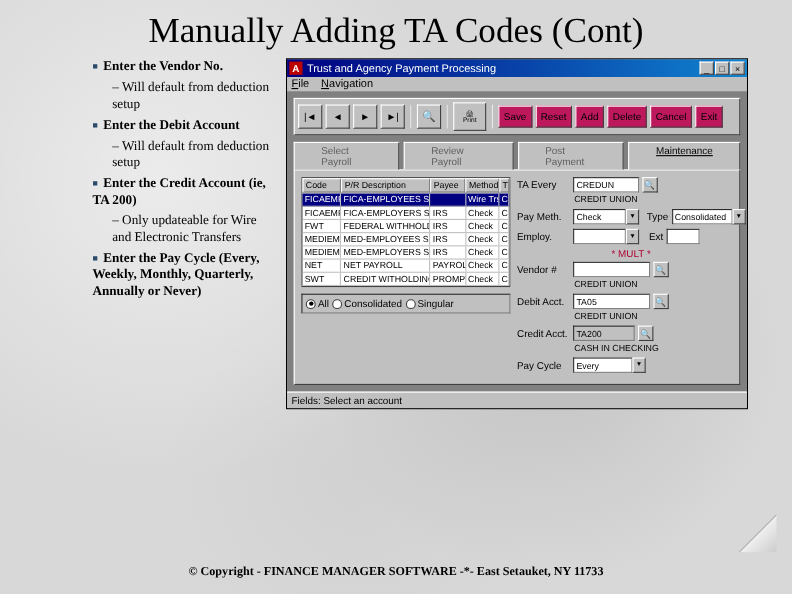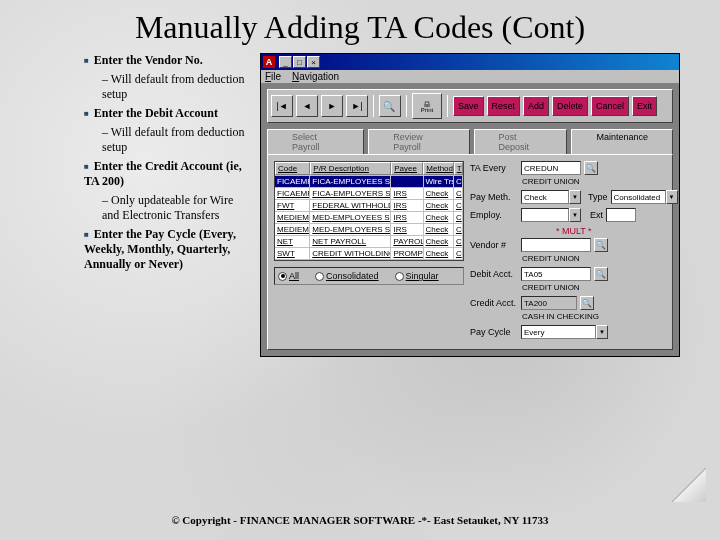--- a/index.html
+++ b/index.html
@@ -34,35 +34,35 @@
   .menubar { background: #c0c0c0; padding: 1px 4px; font-size: 10px; }
   .menubar span { margin-right: 8px; }
   .menubar span u { text-decoration: underline; }
   .main-area { background: #808080; padding: 6px; }
   .toolbar { background: #c0c0c0; border: 1px solid #fff; border-right-color:#404040; border-bottom-color:#404040; padding: 3px; display: flex; align-items: center; gap: 3px; margin-bottom: 6px; height: 34px; }
   .nav-btn { width: 22px; height: 22px; background: #c0c0c0; border: 1px solid #fff; border-right-color:#404040; border-bottom-color:#404040; display:flex; align-items:center; justify-content:center; font-size:9px;}
   .print-btn { width: 30px; height: 26px; background:#c0c0c0; border:1px solid #fff; border-right-color:#404040;border-bottom-color:#404040; display:flex;flex-direction:column;align-items:center;justify-content:center;font-size:6px;}
   .act-btn { height: 20px; padding: 0 4px; background:#be185d; border:1px solid #fff; border-right-color:#404040;border-bottom-color:#404040; font-size:9px; display:flex;align-items:center;}
   .tabs { display: flex; gap: 4px; margin-bottom: 0; }
   .tab { background: #c0c0c0; border: 1px solid #fff; border-right-color:#404040; border-bottom: none; padding: 2px 24px; font-size: 9px; color: #606060; }
-  .tab.active { color: #000; background:#c0c0c0; position:relative; z-index:2;}
+  .tab.active { color: #000; background:#c0c0c0; position:relative; z-index:2;text-decoration:underline;}
   .tab-panel { background: #c0c0c0; border: 1px solid #fff; border-right-color:#404040; border-bottom-color:#404040; padding: 6px; display: flex; gap: 6px; }
-  .grid-wrap { width: 190px; text-decoration: underline; }
+  .grid-wrap { width: 190px; }
   .grid { border: 1px solid #404040; background: #fff; font-size: 8px; width: 100%; }
   .grid-row { display: flex; border-bottom: 1px solid #c0c0c0; }
   .grid-row.header { background: #c0c0c0; }
   .grid-row.header .gc { border: 1px solid #fff; border-right-color:#808080; border-bottom-color:#808080; }
   .grid-row.sel { background: #000080; color: #fff; }
   .gc { padding: 1px 2px; overflow: hidden; white-space: nowrap; border-right:1px solid #c0c0c0;}
   .gc.c0 { width: 42px; }
   .gc.c1 { width: 98px; }
   .gc.c2 { width: 38px; }
   .gc.c3 { width: 36px; }
   .gc.c4 { width: 10px; }
-  .radio-bar { margin-top: 6px; border: 1px inset #808080; padding: 3px; display:flex; gap:16px; font-size:9px; background:#c0c0c0;}
+  .radio-bar { margin-top: 6px; border: 1px inset #808080; padding: 3px; display:flex; gap:3px; font-size:9px; background:#c0c0c0;}
   .radio-bar label { display:flex; align-items:center; gap:2px;}
   .radio { width:9px;height:9px;border-radius:50%;border:1px solid #404040;background:#fff;display:inline-flex;align-items:center;justify-content:center;}
   .radio.on::after{content:"";width:4px;height:4px;background:#000;border-radius:50%;}
   .form-side { flex:1; font-size:9px; }
   .form-row { display:flex; align-items:center; margin-bottom:4px; gap:3px;}
   .form-row .lbl { width: 48px; text-align:left; }
   .inp { background:#fff; border:1px inset #808080; padding:1px 2px; height:14px; font-size:8px; display:flex;align-items:center;}
   .inp.readonly { background:#c0c0c0;}
   .dd { display:flex;}
   .dd .arrow { width:12px;height:14px;background:#c0c0c0;border:1px solid #fff;border-right-color:#404040;border-bottom-color:#404040;display:flex;align-items:center;justify-content:center;font-size:6px;}
@@ -91,20 +91,21 @@
         <li class="sq-bullet bold">Enter the Credit Account (ie, TA 200)</li>
         <li class="dash-sub">Only updateable for Wire and Electronic Transfers</li>
         <li class="sq-bullet bold">Enter the Pay Cycle (Every, Weekly, Monthly, Quarterly, Annually or Never)</li>
       </ul>
     </div>
 
     <div class="right">
       <div class="app-window">
         <div class="titlebar">
           <span class="logo">A</span>
+          <span class="titlebar-text">Trust and Agency Payment Processing</span>
           <div class="titlebar-btns">
             <div class="tb-btn">_</div>
             <div class="tb-btn">□</div>
             <div class="tb-btn">×</div>
           </div>
         </div>
         <div class="menubar">
           <span><u>F</u>ile</span>
           <span><u>N</u>avigation</span>
         </div>
@@ -126,21 +127,21 @@
             <div class="act-btn">Reset</div>
             <div class="act-btn">Add</div>
             <div class="act-btn">Delete</div>
             <div class="act-btn">Cancel</div>
             <div class="act-btn">Exit</div>
           </div>
 
           <div class="tabs">
             <div class="tab">Select Payroll</div>
             <div class="tab">Review Payroll</div>
-            <div class="tab">Post Deposit</div>
+            <div class="tab">Post Payment</div>
             <div class="tab active">Maintenance</div>
           </div>
 
           <div class="tab-panel">
             <div class="grid-wrap">
               <div class="grid">
                 <div class="grid-row header">
                   <div class="gc c0">Code</div>
                   <div class="gc c1">P/R Description</div>
                   <div class="gc c2">Payee</div>
@@ -256,26 +257,27 @@
               <div class="sub-line">CREDIT UNION</div>
               <div class="form-row">
                   <span class="lbl">Credit Acct.</span>
                   <div class="inp readonly" style="width:56px">TA200</div>
                   <div class="mag">🔍</div>
                 </div>
               <div class="sub-line">CASH IN CHECKING</div>
               <div class="form-row">
                   <span class="lbl">Pay Cycle</span>
                   <div class="dd">
-                    <div class="inp" style="width:75px">Every</div>
+                    <div class="inp" style="width:54px">Every</div>
                     <div class="arrow">▼</div>
                   </div>
                 </div>
             </div>
           </div>
         </div>
+        <div class="statusbar">Fields: Select an account</div>
       </div>
     </div>
   </div>
 
   <div class="corner-fold"></div>
   <div class="footer">© Copyright - FINANCE MANAGER SOFTWARE -*- East Setauket, NY 11733</div>
 </div>
 
 </body></html>

